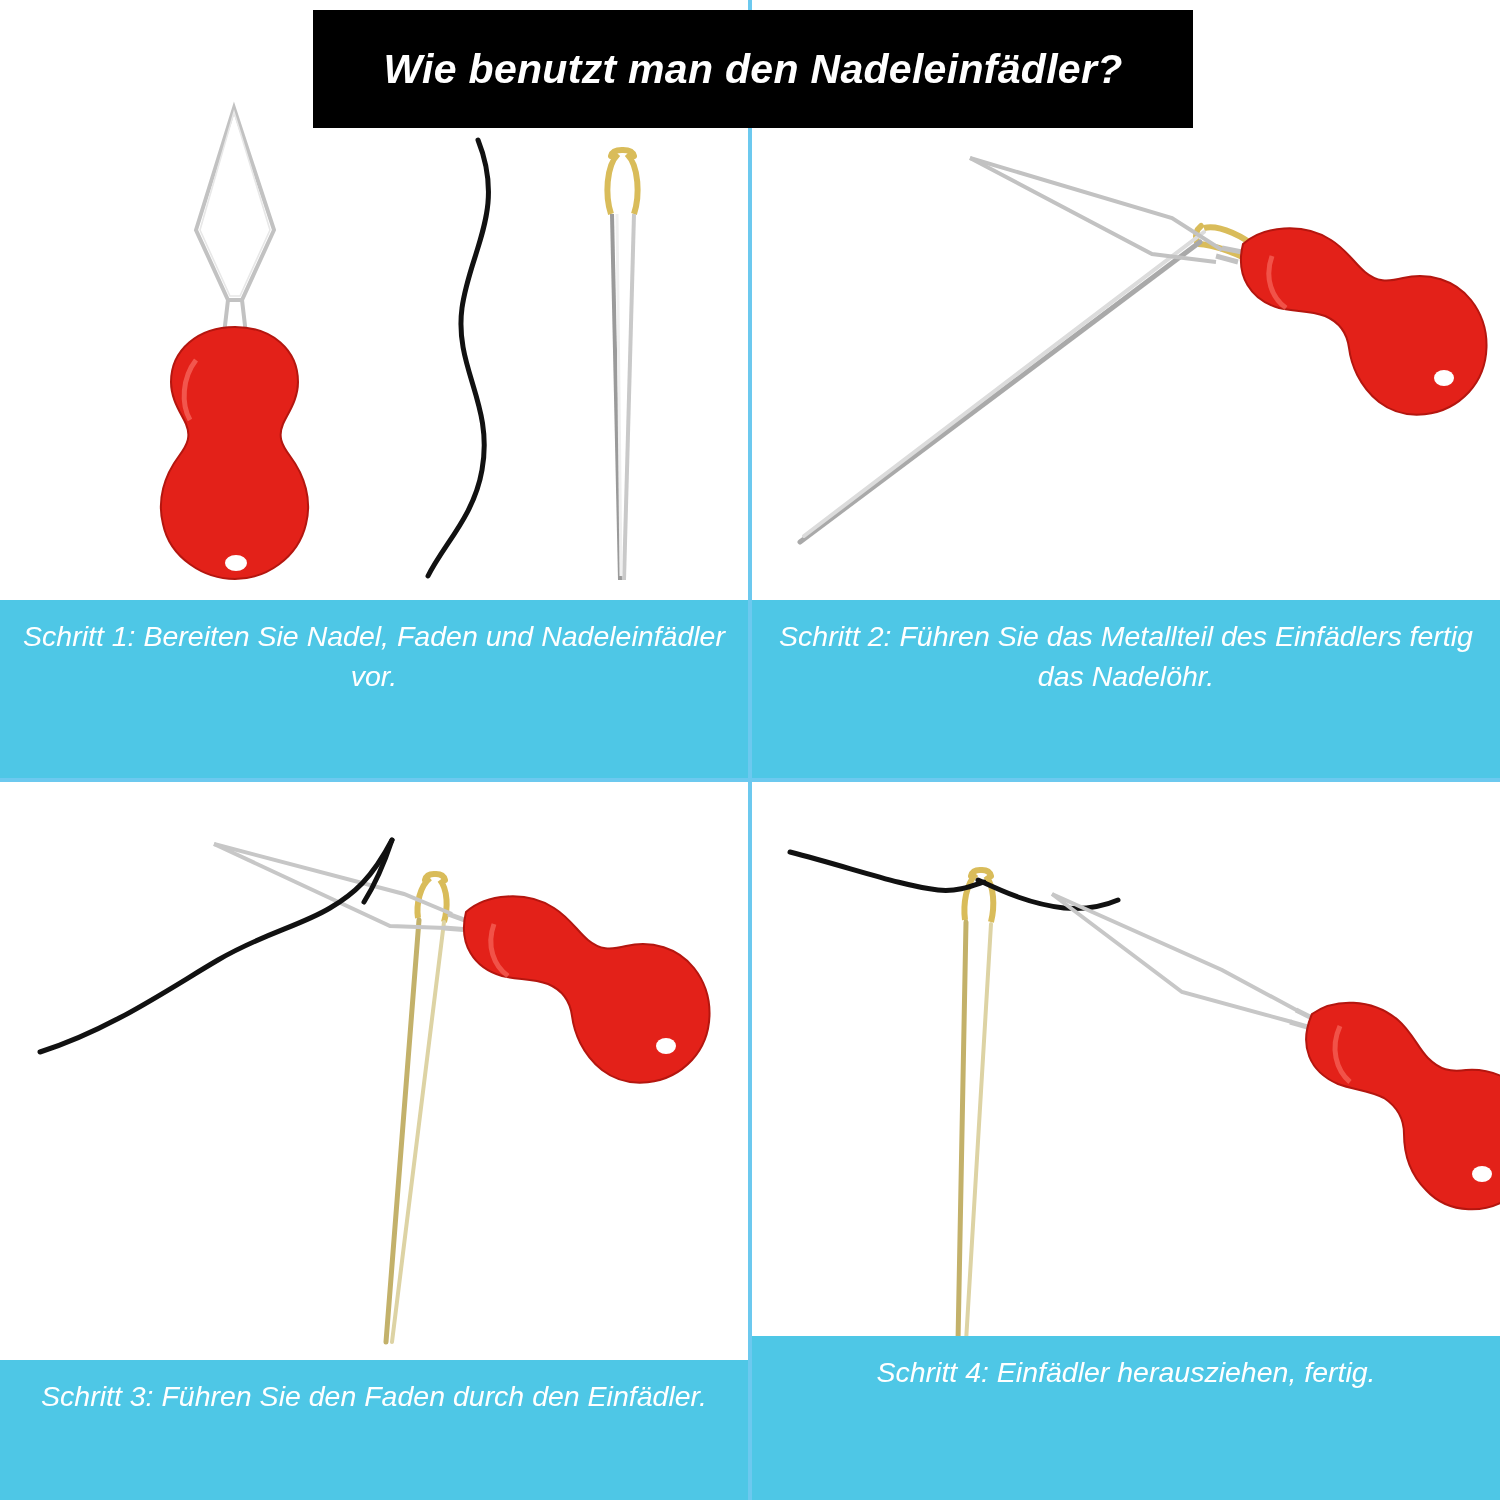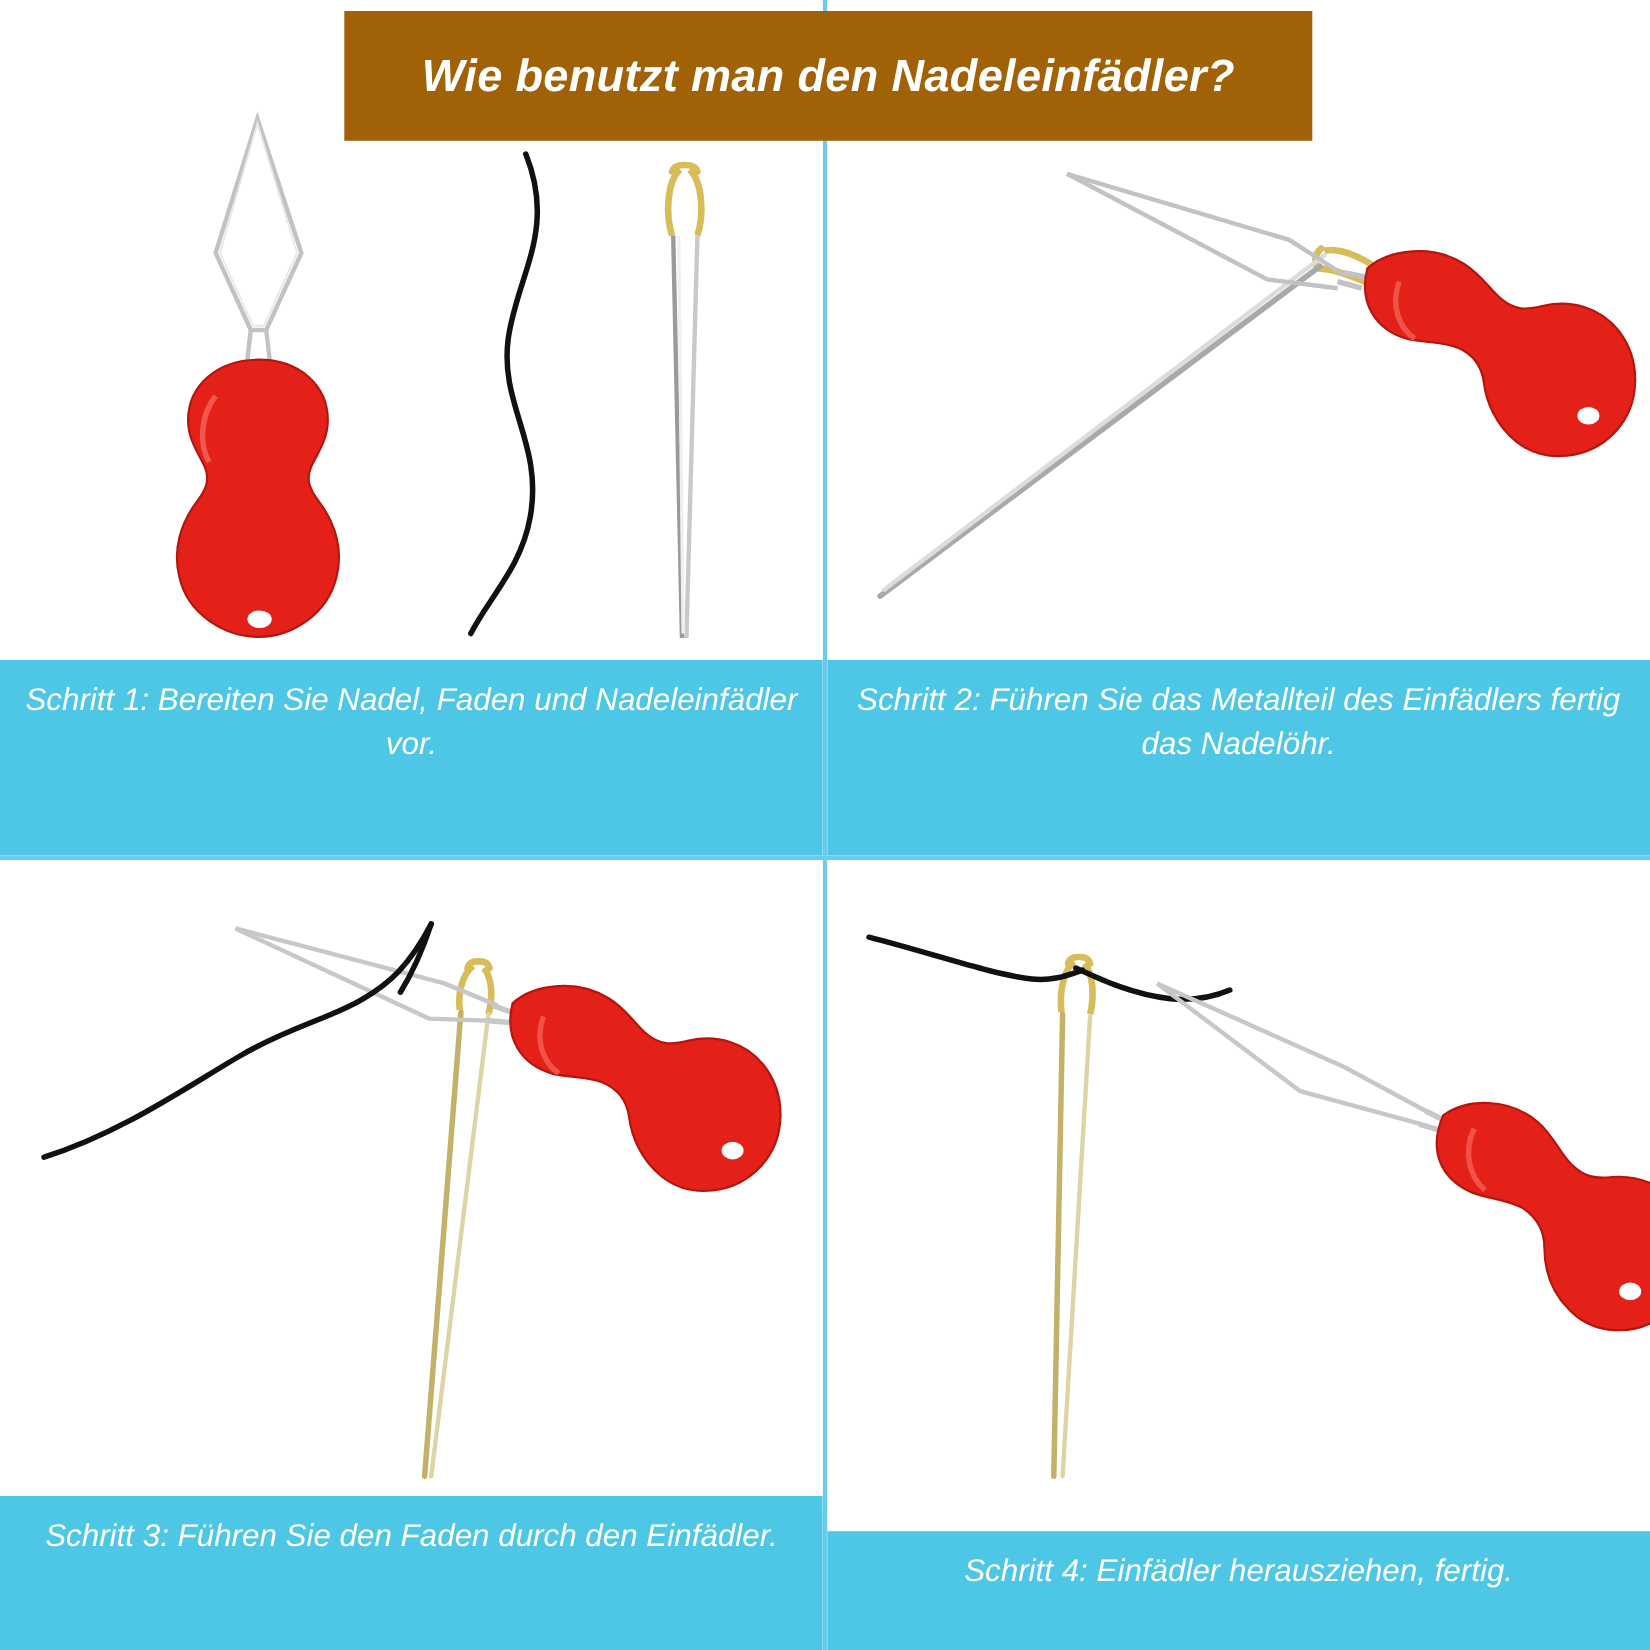--- a/index.html
+++ b/index.html
@@ -22,21 +22,21 @@
     background: #ffffff;
   }
 
   
   .title-banner {
     position: absolute;
     left: 313px;
     top: 10px;
     width: 880px;
     height: 118px;
-    background: #a16207;
+    background: #000000;
     display: flex;
     align-items: center;
     justify-content: center;
     z-index: 10;
   }
   .title-text {
     color: #ffffff;
     font-size: 41px;
     font-weight: bold;
     font-style: italic;
@@ -87,21 +87,21 @@
   }
 
   
   #panel1 .illus { height: 600px; }
   #panel1 .caption { height: 178px; }
   #panel2 .illus { height: 600px; }
   #panel2 .caption { height: 178px; }
   #panel3 .illus { height: 590px; top: 0; }
   #panel3 .caption { height: 140px; }
   #panel4 .illus { height: 590px; top: 0; }
-  #panel4 .caption { height: 108px; }
+  #panel4 .caption { height: 164px; }
 
   
   .bottom-strip {
     position: absolute;
     left: 0;
     bottom: 0;
     width: 1500px;
     height: 0px;
     background: #ffffff;
   }

